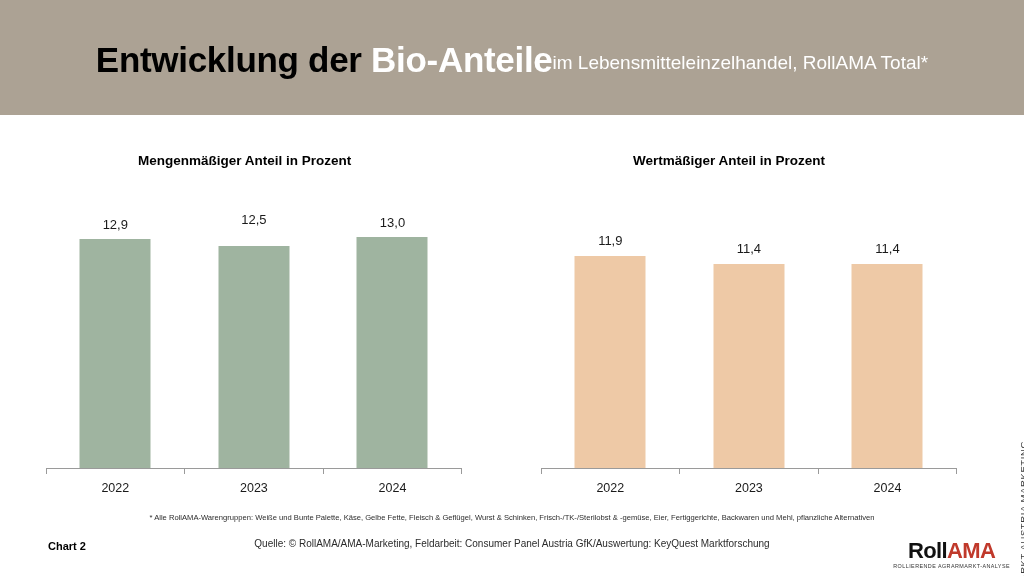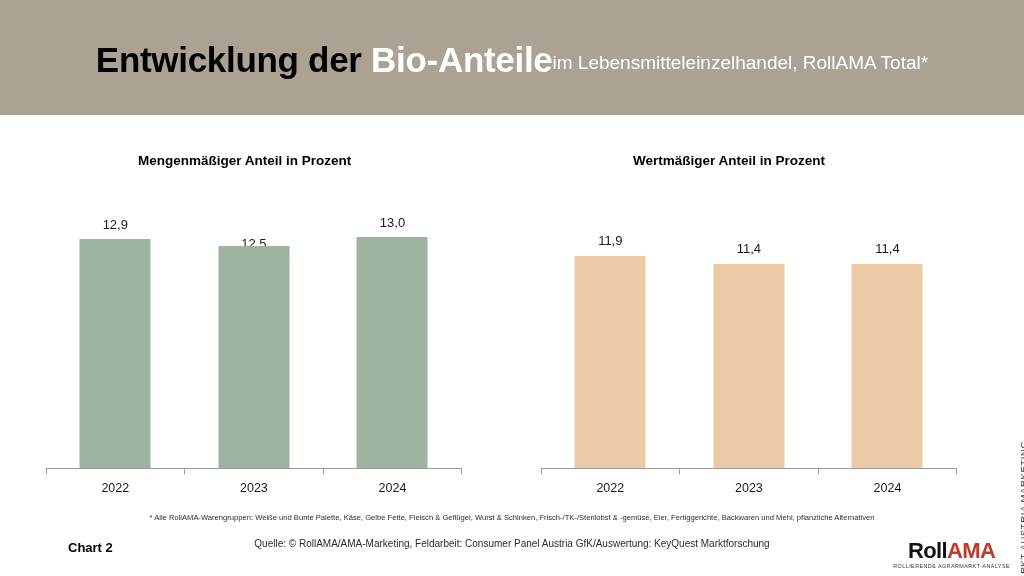--- a/index.html
+++ b/index.html
@@ -186,24 +186,23 @@
     width: 1024px;
     text-align: center;
     font-size: 10px;
     color: #2b2b2b;
     white-space: nowrap;
   }
   .chart-number {
     position: absolute;
     left: 48px;
     top: 540px;
-    font-size: 13px;
+    font-size: 11px;
     font-weight: bold;
     color: #000000;
-    margin-left: 20px;
   }
 
   
   .logo {
     position: absolute;
     right: 14px;
     top: 540px;
     text-align: center;
     line-height: 1;
   }
@@ -239,21 +238,21 @@
     <div class="chart-heading">Mengenmäßiger Anteil in Prozent</div>
     <div class="plot">
       <div class="bar-slot s0">
         <div class="bar-value" style="bottom:237px;">12,9</div>
         <div class="bar green" style="height:230px;"></div>
         <div class="cat-row">
           <div class="cat-label">2022</div>
         </div>
       </div>
       <div class="bar-slot s1">
-        <div class="bar-value" style="bottom:218px;">12,5</div>
+        <div class="bar-value" style="bottom:242px;">12,5</div>
         <div class="bar green" style="height:223px;"></div>
         <div class="cat-row">
           <div class="cat-label">2023</div>
         </div>
       </div>
       <div class="bar-slot s2">
         <div class="bar-value" style="bottom:239px;">13,0</div>
         <div class="bar green" style="height:232px;"></div>
         <div class="cat-row">
           <div class="cat-label">2024</div>

